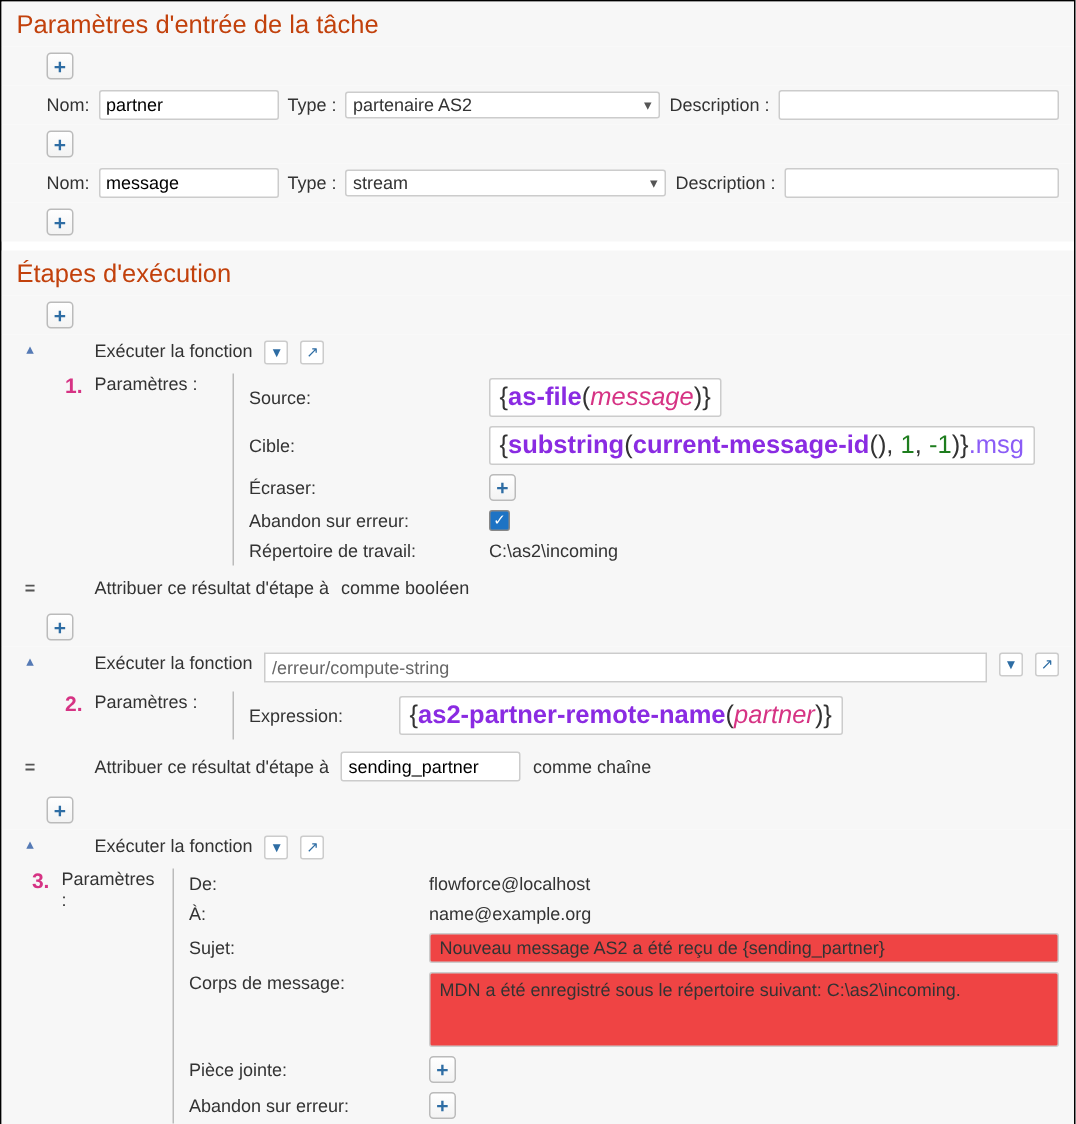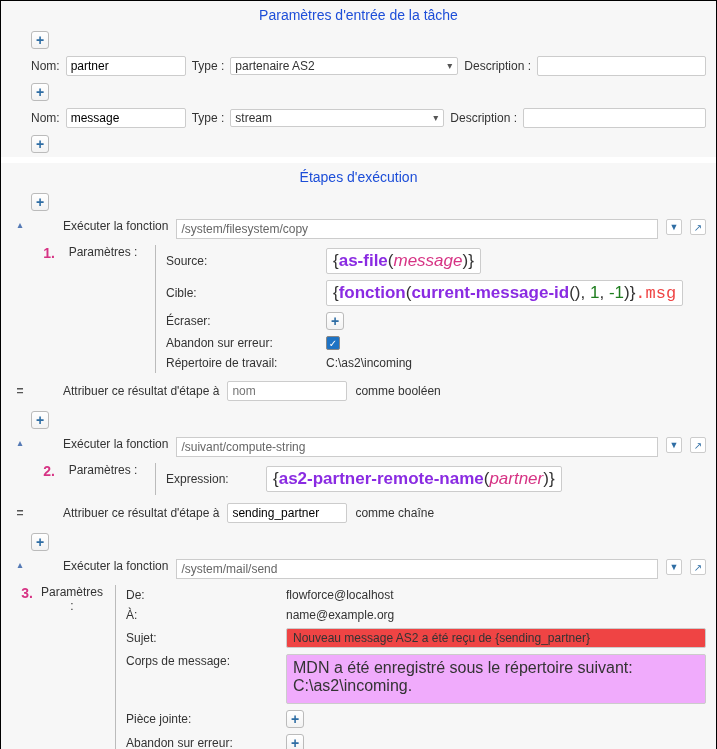--- a/index.html
+++ b/index.html
@@ -6,26 +6,25 @@
   body {
     margin: 0;
     font-family: "Segoe UI", Arial, sans-serif;
     font-size: 12px;
     color: #333;
     background: #fff;
     width: 717px;
     border: 1px solid #000;
   }
   .section-header {
-    font-size: 14px;
-    color: #1d4ed8;
+    font-size: 17px;
+    color: #c2410c;
     padding: 6px 10px 4px 10px;
     background: #f7f7f7;
     font-weight: 400;
-    text-align: center;
   }
   .add-btn {
     display: inline-flex; align-items: center; justify-content: center;
     width: 18px; height: 18px;
     border: 1px solid #bbb; border-radius: 3px;
     background: linear-gradient(#fff,#f3f3f3);
     color: #2e6da4; font-weight: bold; font-size: 14px;
     cursor: pointer; line-height: 1;
   }
   .row { display: flex; align-items: center; gap: 6px; padding: 3px 10px 3px 30px; }
@@ -39,50 +38,50 @@
   .select { border: 1px solid #ccc; border-radius: 2px; padding: 1px 20px 1px 4px; font-size: 12px; background: #fff; position: relative; display:inline-block; }
   .select::after { content: "▾"; position:absolute; right:5px; color:#555; font-size:10px; top:2px; }
   .step-block { background: #f7f7f7; }
   .step-row { display:flex; align-items:flex-start; gap:8px; padding: 4px 10px 4px 10px; }
   .gutter-icon { width: 18px; display:flex; justify-content:center; color:#557ab5; font-size:10px; }
   .step-num { color: #d63384; font-weight: 600; font-size: 14px; width: 18px; text-align:right; }
   .fn-input { flex: 1; border:1px solid #ccc; padding:2px 4px; background:#fff; color:#666; }
   .dropdown-icon { width: 16px; height:16px; border:1px solid #ccc; border-radius:2px; display:inline-flex; align-items:center; justify-content:center; font-size:9px; color:#2e6da4; background:#fff; cursor:pointer; }
   .popout-icon { width:16px; height:16px; border:1px solid #ccc; border-radius:2px; display:inline-flex; align-items:center; justify-content:center; font-size:10px; color:#2e6da4; background:#fff; cursor:pointer; }
   .params-row { display:flex; align-items:flex-start; gap:8px; padding: 2px 10px 2px 10px; }
-  .param-col-label { width: 80px; text-align:center; }
+  .param-col-label { width: 80px; text-align:left; }
   .params-block { border-left: 1px solid #bbb; padding-left: 10px; margin-left: 4px; flex:1; }
   .param-line { display:flex; align-items:center; gap:20px; padding: 3px 0; }
   .param-name { width: 140px; }
   .expr-box { padding: 2px 6px; border:1px solid #ccc; border-radius:2px; background:#fff; font-size:17px; white-space:nowrap; }
   .expr-box .curly { color:#333; }
   .expr-box .fn { color:#8a2be2; font-weight:600; }
   .expr-box .arg-it { color:#d63384; font-style:italic; }
   .expr-box .lit-purple { color:#1e7d1e; }
-  .expr-box .plain { color:#ef4444;font-family:Liberation Mono, monospace; }
+  .expr-box .plain { color:#8b5cf6; }
   .checkbox { width:14px; height:14px; border:1px solid #888; border-radius:2px; background:#1e73c4; display:inline-flex; align-items:center; justify-content:center; color:#fff; font-size:10px; }
   .result-row { display:flex; align-items:center; gap:8px; padding: 6px 10px 6px 10px; }
   .eq-icon { width:18px; text-align:center; color:#555; font-weight:600; }
-  .textarea { border:1px solid #ccc; border-radius:2px; padding:4px 6px; width: 420px; height: 50px; background:#f0abfc; resize:none; overflow:auto; font-family:inherit; font-size:16px; }
+  .textarea { border:1px solid #ccc; border-radius:2px; padding:4px 6px; width: 420px; height: 50px; background:#ef4444; resize:none; overflow:auto; font-family:inherit; font-size:12px; }
   .input-wide { border:1px solid #ccc; border-radius:2px; padding:2px 6px; width: 420px; background:#ef4444; }
   .spacer { height: 6px; }
 </style>
 </head>
 <body>
 
 <div class="section-header">Paramètres d'entrée de la tâche</div>
 <div class="add-row step-block">
   <span class="add-btn">+</span>
 </div>
 
 <div class="row step-block">
   <span class="label">Nom:</span>
   <input class="input" style="width: 120px;" value="partner">
   <span class="label">Type :</span>
-  <span class="select" style="width:228px"><span>partenaire AS2</span></span>
+  <span class="select" style="width:210px"><span>partenaire AS2</span></span>
   <span class="label">Description :</span>
   <input class="input" style="flex: 1 1 0%;">
 </div>
 <div class="add-row step-block">
   <span class="add-btn">+</span>
 </div>
 
 <div class="row step-block">
   <span class="label">Nom:</span>
   <input class="input" style="width: 120px;" value="message">
@@ -100,39 +99,38 @@
 <div class="section-header">Étapes d'exécution</div>
 <div class="add-row step-block">
   <span class="add-btn">+</span>
 </div>
 
 <div class="step-block">
   <div class="step-row">
     <span class="gutter-icon">▴</span>
     <span style="width:18px"></span>
     <span class="label">Exécuter la fonction</span>
-    <span class="fn-input">/system/filesystem/copy</span>
     <span class="dropdown-icon">▼</span>
     <span class="popout-icon">↗</span>
   </div>
 
   <div class="params-row">
     <span style="width:18px"></span>
     <span class="step-num">1.</span>
     <span class="param-col-label">Paramètres :</span>
     <div class="params-block">
 
       <div class="param-line">
         <span class="param-name">Source:</span>
         <span class="expr-box"><span class="curly">{</span><span class="fn">as-file</span><span class="curly">(</span><span class="arg-it">message</span><span class="curly">)}</span></span>
       </div>
 
       <div class="param-line">
         <span class="param-name">Cible:</span>
-        <span class="expr-box"><span class="curly">{</span><span class="fn">fonction</span><span class="curly">(</span><span class="fn">current-message-id</span><span class="curly">(), </span><span class="lit-purple">1</span><span class="curly">, </span><span class="lit-purple">-1</span><span class="curly">)}</span><span class="plain">.msg</span></span>
+        <span class="expr-box"><span class="curly">{</span><span class="fn">substring</span><span class="curly">(</span><span class="fn">current-message-id</span><span class="curly">(), </span><span class="lit-purple">1</span><span class="curly">, </span><span class="lit-purple">-1</span><span class="curly">)}</span><span class="plain">.msg</span></span>
       </div>
 
       <div class="param-line">
         <span class="param-name">Écraser:</span>
         <span class="add-btn">+</span>
       </div>
 
       <div class="param-line">
         <span class="param-name">Abandon sur erreur:</span>
         <span class="checkbox">✓</span>
@@ -143,34 +141,33 @@
         <span class="">C:\as2\incoming</span>
       </div>
 
     </div>
   </div>
 
   <div class="result-row">
     <span class="eq-icon">=</span>
     <span style="width:18px"></span>
     <span class="label">Attribuer ce résultat d'étape à</span>
-    <input class="input" style="width: 120px;" placeholder="nom">
     <span class="label">comme booléen</span>
   </div>
   <div class="add-row">
     <span class="add-btn">+</span>
   </div>
 </div>
 
 <div class="step-block">
   <div class="step-row">
     <span class="gutter-icon">▴</span>
     <span style="width:18px"></span>
     <span class="label">Exécuter la fonction</span>
-    <span class="fn-input">/suivant/compute-string</span>
+    <span class="fn-input">/erreur/compute-string</span>
     <span class="dropdown-icon">▼</span>
     <span class="popout-icon">↗</span>
   </div>
 
   <div class="params-row">
     <span style="width:18px"></span>
     <span class="step-num">2.</span>
     <span class="param-col-label">Paramètres :</span>
     <div class="params-block">
       <div class="param-line">
@@ -190,21 +187,20 @@
   <div class="add-row">
     <span class="add-btn">+</span>
   </div>
 </div>
 
 <div class="step-block">
   <div class="step-row">
     <span class="gutter-icon">▴</span>
     <span style="width:18px"></span>
     <span class="label">Exécuter la fonction</span>
-    <span class="fn-input">/system/mail/send</span>
     <span class="dropdown-icon">▼</span>
     <span class="popout-icon">↗</span>
   </div>
 
   <div class="params-row">
     <span style="width:18px"></span>
     <span class="step-num">3.</span>
     <span class="param-col-label">Paramètres :</span>
     <div class="params-block">
 

